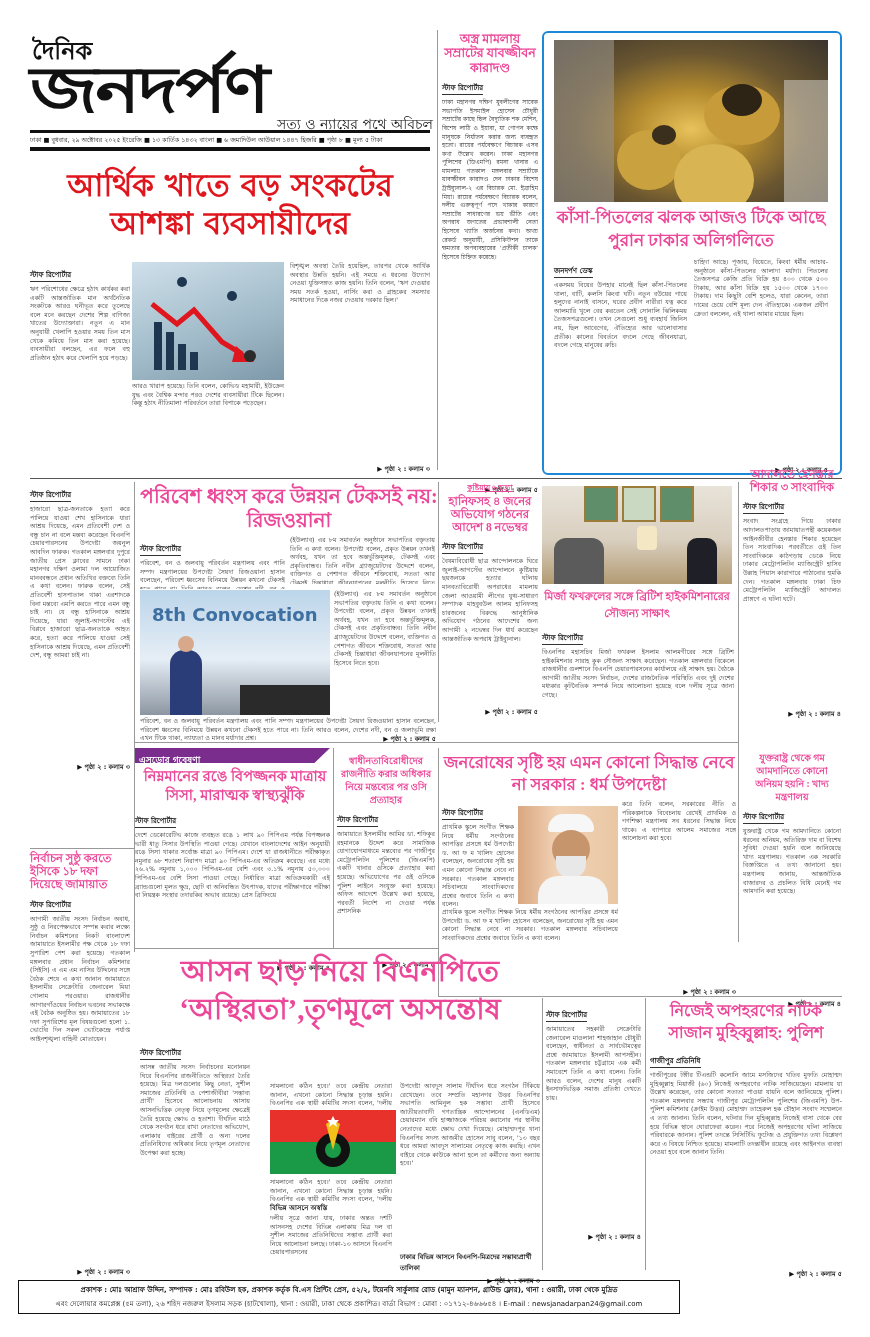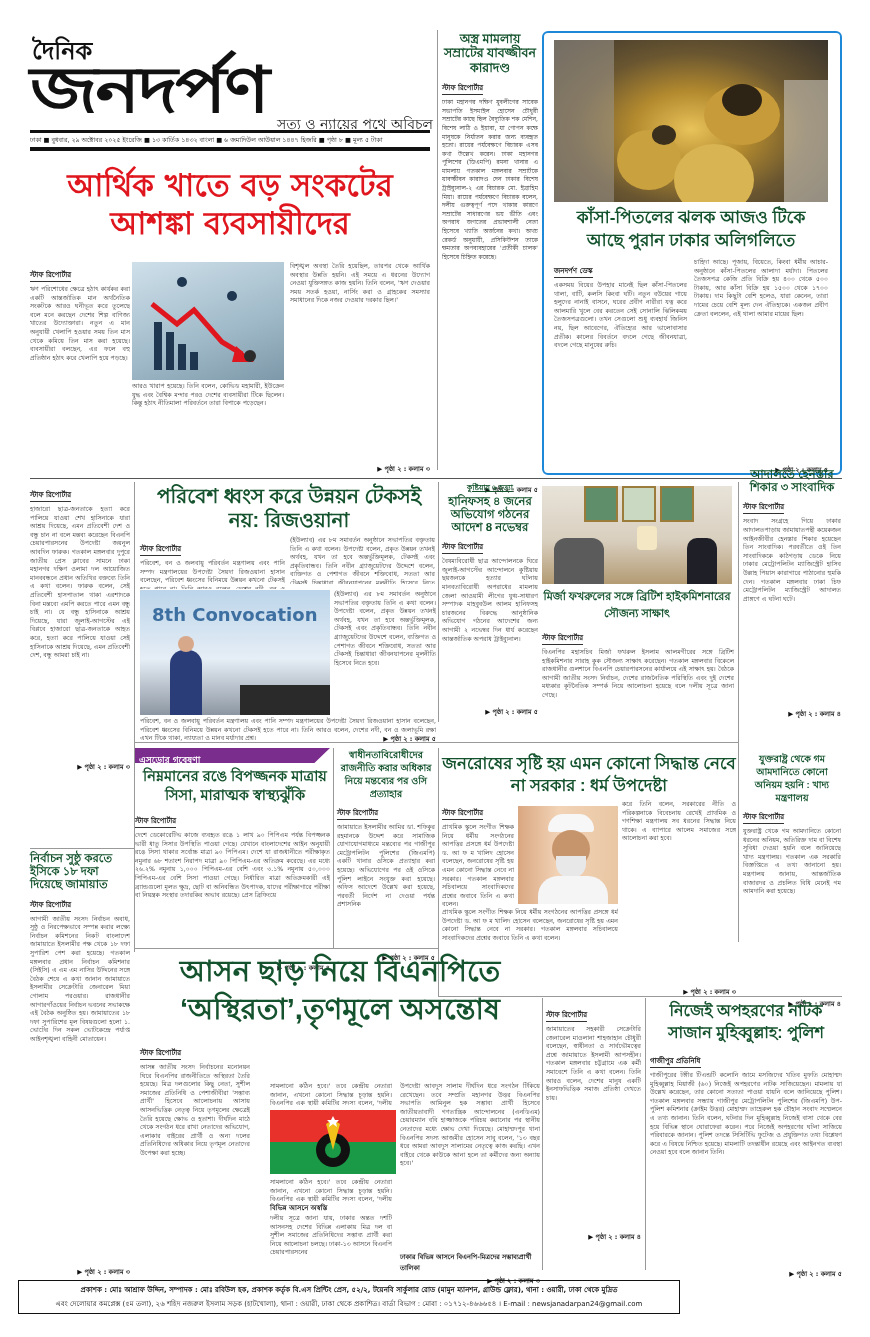--- a/index.html
+++ b/index.html
@@ -1,21 +1,21 @@
 <!DOCTYPE html>
 <html><head>
 <meta charset="utf-8">
 <style>
   *{box-sizing:border-box;margin:0;padding:0}
   html,body{width:870px;height:1337px;background:#fff;overflow:hidden}
   body{font-family:"DejaVu Serif",serif;color:#111;position:relative}
   .abs{position:absolute}
   .col-text{font-size:6.2px;line-height:8.6px;color:#333;text-align:justify;overflow:hidden;font-family:"DejaVu Sans",sans-serif}
   .byline{font-size:7px;font-weight:bold;border-bottom:1px solid #333;display:inline-block;margin:2px 0 3px;font-family:"DejaVu Sans",sans-serif}
-  .hd{font-family:Liberation Sans, sans-serif;font-weight:bold;text-align:center;color:#14532d;line-height:1.15}
+  .hd{font-family:Liberation Serif, serif;font-weight:bold;text-align:center;color:#ec4899;line-height:1.15}
   .jump{font-size:6.5px;font-weight:bold;text-align:right;font-family:"DejaVu Sans",sans-serif;margin-top:2px}
   .rule-v{position:absolute;width:1px;background:#999}
   .rule-h{position:absolute;height:1px;background:#999}
   .photo{position:absolute;overflow:hidden}
 </style>
 </head>
 <body>
 
 <div class="abs" style="left:30px;top:30px;width:405px;height:130px;">
   <div style="position:absolute;left:2px;top:2px;font-family:'DejaVu Sans',sans-serif;font-size:24px;font-weight:bold;">দৈনিক</div>
@@ -152,21 +152,21 @@
 </div>
 <div class="abs hd" style="left:135px;top:767px;width:200px;font-size:14.5px;line-height:19px;">নিম্নমানের রঙে বিপজ্জনক মাত্রায় সিসা, মারাত্মক স্বাস্থ্যঝুঁকি</div>
 <div class="abs" style="left:135px;top:808px;width:195px;">
   <div class="byline">স্টাফ রিপোর্টার</div>
   <div class="col-text" style="height:130px;">দেশে ডেকোরেটিভ কাজে ব্যবহৃত রঙে ১ লাখ ৯০ পিপিএম পর্যন্ত বিপজ্জনক ভারী ধাতু সিসার উপস্থিতি পাওয়া গেছে। যেখানে বাংলাদেশের আইন অনুযায়ী রঙে সিসা থাকার সর্বোচ্চ মাত্রা ৯০ পিপিএম। দেশে যা রাজধানীতে পরীক্ষাকৃত নমুনার ৬৮ শতাংশ নিরাপদ মাত্রা ৯০ পিপিএম-এর অতিক্রম করেছে। এর মধ্যে ২৬.২% নমুনায় ১,০০০ পিপিএম-এর বেশি এবং ৩.১% নমুনায় ৫০,০০০ পিপিএম-এর বেশি সিসা পাওয়া গেছে। নির্ধারিত মাত্রা অতিক্রমকারী এই ব্র্যান্ডগুলো মূলত ক্ষুদ্র, ছোট বা অনিবন্ধিত উৎপাদক, যাদের পরীক্ষাগারে পরীক্ষা বা নিয়ন্ত্রক সংস্থার তদারকির অভাব রয়েছে। প্রেস ব্রিফিংয়ে</div>
   <div class="jump">▶ পৃষ্ঠা ২ : কলাম ৪</div>
 </div>
 
 <div class="rule-v" style="left:333px;top:748px;height:200px;"></div>
 <div class="abs" style="left:337px;top:748px;width:98px;">
-  <div class="hd" style="font-size:9.5px;line-height:13px;">স্বাধীনতাবিরোধীদের রাজনীতি করার অধিকার নিয়ে মন্তব্যের পর ওসি প্রত্যাহার</div>
+  <div class="hd" style="font-size:9.5px;line-height:13px;margin-top:7px;">স্বাধীনতাবিরোধীদের রাজনীতি করার অধিকার নিয়ে মন্তব্যের পর ওসি প্রত্যাহার</div>
   <div class="byline">স্টাফ রিপোর্টার</div>
   <div class="col-text" style="height:128px;">জামায়াতে ইসলামীর আমির ডা. শফিকুর রহমানকে উদ্দেশ করে সামাজিক যোগাযোগমাধ্যমে মন্তব্যের পর গাজীপুর মেট্রোপলিটন পুলিশের (জিএমপি) একটি থানার ওসিকে প্রত্যাহার করা হয়েছে। অভিযোগের পর ওই ওসিকে পুলিশ লাইনে সংযুক্ত করা হয়েছে। অফিস আদেশে উল্লেখ করা হয়েছে, পরবর্তী নির্দেশ না দেওয়া পর্যন্ত প্রশাসনিক</div>
   <div class="jump">▶ পৃষ্ঠা ২ : কলাম ৫</div>
 </div>
 
 <div class="rule-v" style="left:438px;top:748px;height:248px;"></div>
 <div class="abs hd" style="left:442px;top:752px;width:294px;font-size:16.5px;line-height:22px;">জনরোষের সৃষ্টি হয় এমন কোনো সিদ্ধান্ত নেবে না সরকার : ধর্ম উপদেষ্টা</div>
 <div class="abs" style="left:442px;top:800px;width:72px;">
   <div class="byline">স্টাফ রিপোর্টার</div>
   <div class="col-text" style="height:140px;">প্রাথমিক স্কুলে সংগীত শিক্ষক নিয়ে ধর্মীয় সংগঠনের আপত্তির প্রসঙ্গে ধর্ম উপদেষ্টা ড. আ ফ ম খালিদ হোসেন বলেছেন, জনরোষের সৃষ্টি হয় এমন কোনো সিদ্ধান্ত নেবে না সরকার। গতকাল মঙ্গলবার সচিবালয়ে সাংবাদিকদের প্রশ্নের জবাবে তিনি এ কথা বলেন।</div>

